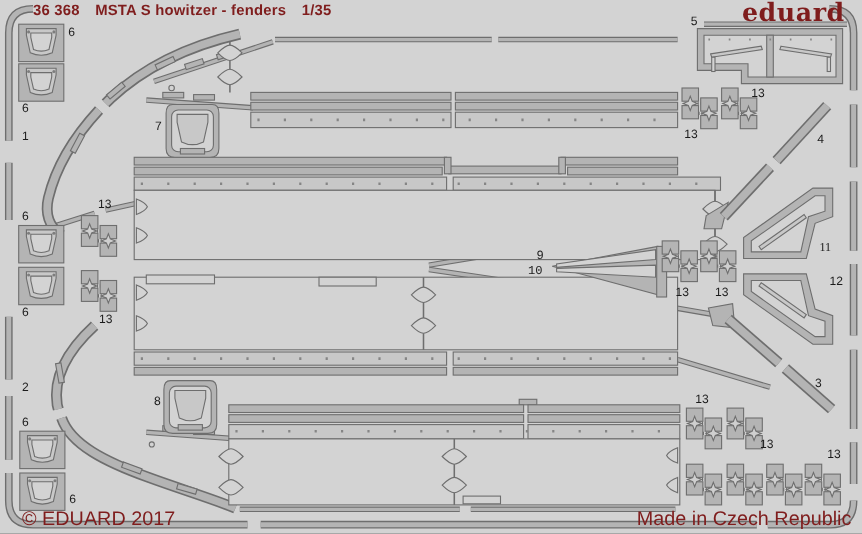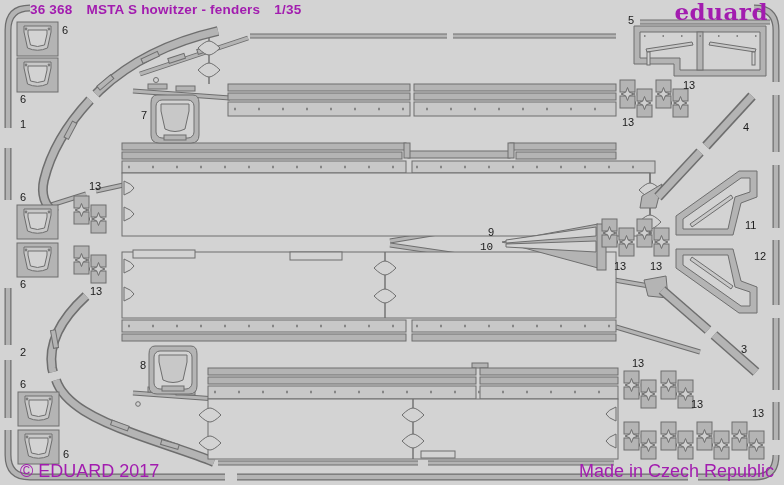--- a/index.html
+++ b/index.html
@@ -1,19 +1,19 @@
 <!DOCTYPE html>
 <html><head>
 <meta charset="utf-8">
 <style>
   html,body{margin:0;padding:0;background:#888;}
   #sheet{position:relative;width:784px;height:485px;background:#d3d3d3;overflow:hidden;
          font-family:"Liberation Sans",sans-serif;}
   #art{position:absolute;left:0;top:0;}
-  .txt{position:absolute;color:#a21caf;white-space:nowrap;}
+  .txt{position:absolute;color:#7f1d1d;white-space:nowrap;}
   #title{left:30px;top:2px;font-size:13.5px;font-weight:bold;letter-spacing:.2px;}
   #title span{margin-right:14px;}
   #brand{right:16px;top:-2px;font-family:"DejaVu Serif",serif;font-weight:bold;font-size:23px;letter-spacing:.5px;}
   #copyright{left:20px;bottom:3px;font-size:18px;}
   #origin{right:10px;bottom:3px;font-size:18px;}
   .plabel{position:absolute;font-size:11px;color:#1b1b1b;}
   
   .st{fill:#b4b4b4;stroke:#6e6e6e;stroke-width:1;}
   .lt{fill:#c8c8c8;stroke:#6e6e6e;stroke-width:1;}
   .op{fill:#d3d3d3;stroke:#6e6e6e;stroke-width:1;}
@@ -322,21 +322,21 @@
       <span class="plabel" style="left: 62px; top: 24px;">6</span>
       <span class="plabel" style="left: 20px; top: 93px;">6</span>
       <span class="plabel" style="left: 20px; top: 191px;">6</span>
       <span class="plabel" style="left: 20px; top: 278px;">6</span>
       <span class="plabel" style="left: 20px; top: 378px;">6</span>
       <span class="plabel" style="left: 63px; top: 448px;">6</span>
       <span class="plabel" style="left: 141px; top: 109px;">7</span>
       <span class="plabel" style="left: 140px; top: 359px;">8</span>
       <span class="plabel" style="left: 488px; top: 226px;">9</span>
       <span class="plabel" style="left: 480px; top: 241px; font-family: Liberation Mono, monospace;">10</span>
-      <span class="plabel" style="left: 745px; top: 219px;">11</span>
+      <span class="plabel" style="left: 745px; top: 219px; font-family: Liberation Serif, serif;">11</span>
       <span class="plabel" style="left: 742px; top: 250px; margin-left: 12px;">12</span>
       <span class="plabel" style="left: 89px; top: 180px;">13</span>
       <span class="plabel" style="left: 90px; top: 285px;">13</span>
       <span class="plabel" style="left: 683px; top: 79px;">13</span>
       <span class="plabel" style="left: 622px; top: 116px;">13</span>
       <span class="plabel" style="left: 614px; top: 260px;">13</span>
       <span class="plabel" style="left: 650px; top: 260px;">13</span>
       <span class="plabel" style="left: 632px; top: 357px;">13</span>
       <span class="plabel" style="left: 691px; top: 398px;">13</span>
       <span class="plabel" style="left: 752px; top: 407px;">13</span>

